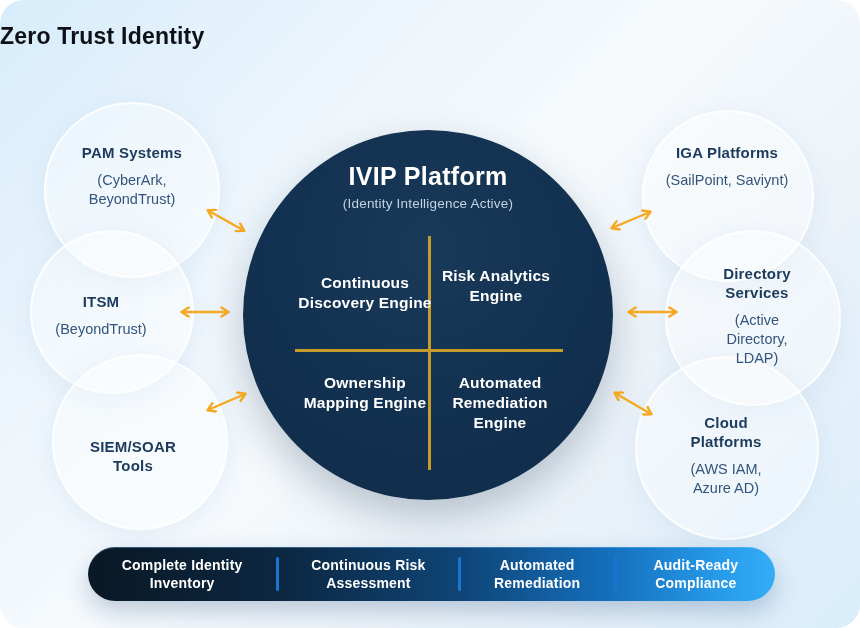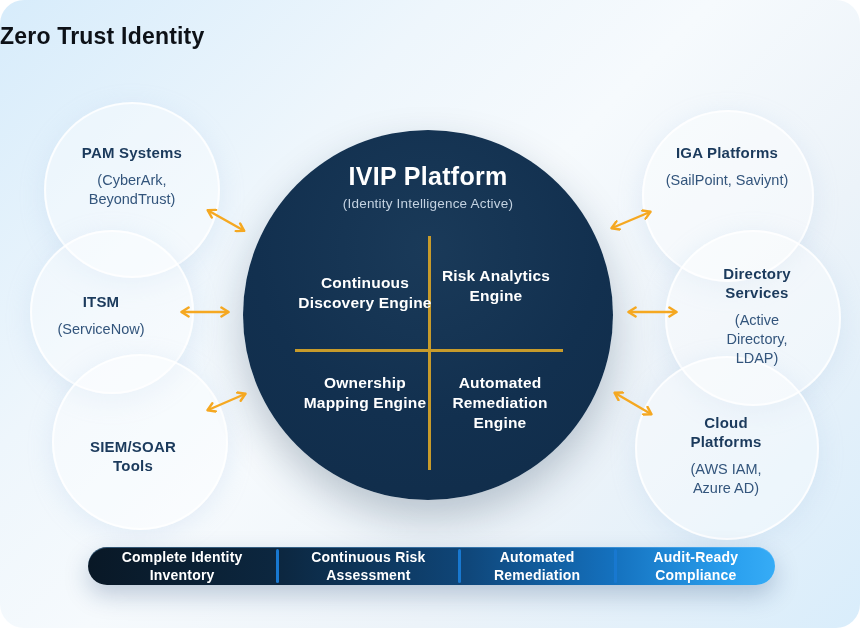--- a/index.html
+++ b/index.html
@@ -63,21 +63,21 @@
   .ext.pam{left:132px;top:143px;width:140px;}
   .ext.itsm{left:101px;top:292px;width:140px;}
   .ext.siem{left:133px;top:437px;width:110px;}
   .ext.iga{left:727px;top:143px;width:130px;}
   .ext.dir{left:757px;top:264px;width:100px;}
   .ext.cloud{left:726px;top:413px;width:110px;}
   
   .arrows{position:absolute;left:0;top:0;width:860px;height:628px;pointer-events:none;}
   
   .benefits{
-    position:absolute;left:88px;top:547px;width:687px;height:38px;
+    position:absolute;left:88px;top:547px;width:687px;height:54px;
     border-radius:27px;
     background:linear-gradient(90deg,#091826 0%,#0c2740 28%,#0f4679 55%,#1470bd 76%,#2aa0ef 94%,#36acf6 100%);
     box-shadow:inset 0 1px 0 rgba(130,200,255,.35),0 10px 24px rgba(20,60,110,.25);
     display:flex;align-items:center;
   }
   .benefit{
     color:#ffffff;font-size:14px;font-weight:bold;line-height:18px;
     text-align:center;padding:0 14px;letter-spacing:.2px;
   }
   .benefit.b1{flex:1.28;}
@@ -128,21 +128,21 @@
       <line x1="615" y1="393" x2="651" y2="414" marker-start="url(#ah)" marker-end="url(#ah)"></line>
     </g>
   </svg>
 
   <div class="ext pam">
     <div class="ext-name">PAM Systems</div>
     <div class="ext-detail">(CyberArk, BeyondTrust)</div>
   </div>
   <div class="ext itsm">
     <div class="ext-name">ITSM</div>
-    <div class="ext-detail">(ServiceNow)</div>
+    <div class="ext-detail">(BeyondTrust)</div>
   </div>
   <div class="ext siem">
     <div class="ext-name">SIEM/SOAR Tools</div>
   </div>
   <div class="ext iga">
     <div class="ext-name">IGA Platforms</div>
     <div class="ext-detail">(SailPoint, Saviynt)</div>
   </div>
   <div class="ext dir">
     <div class="ext-name">Directory Services</div>

